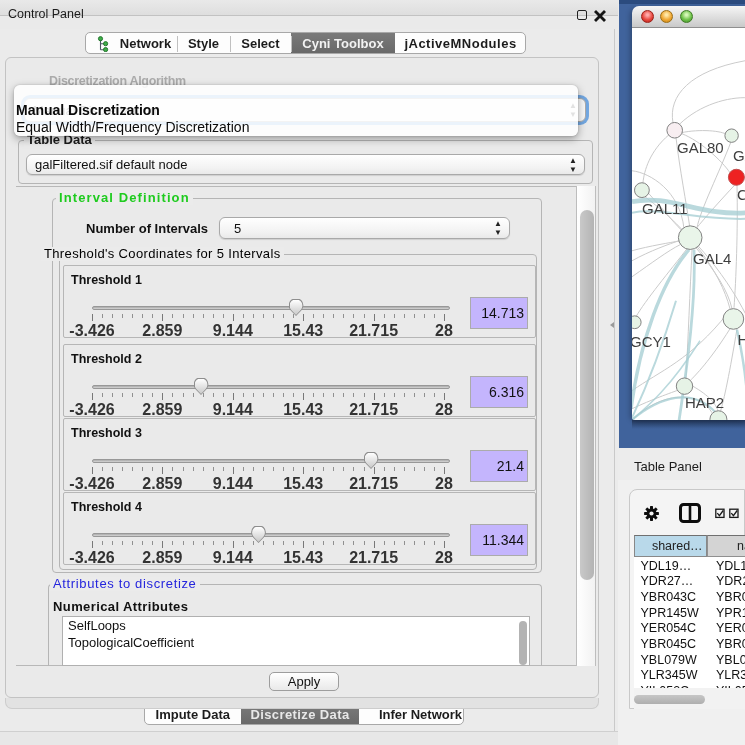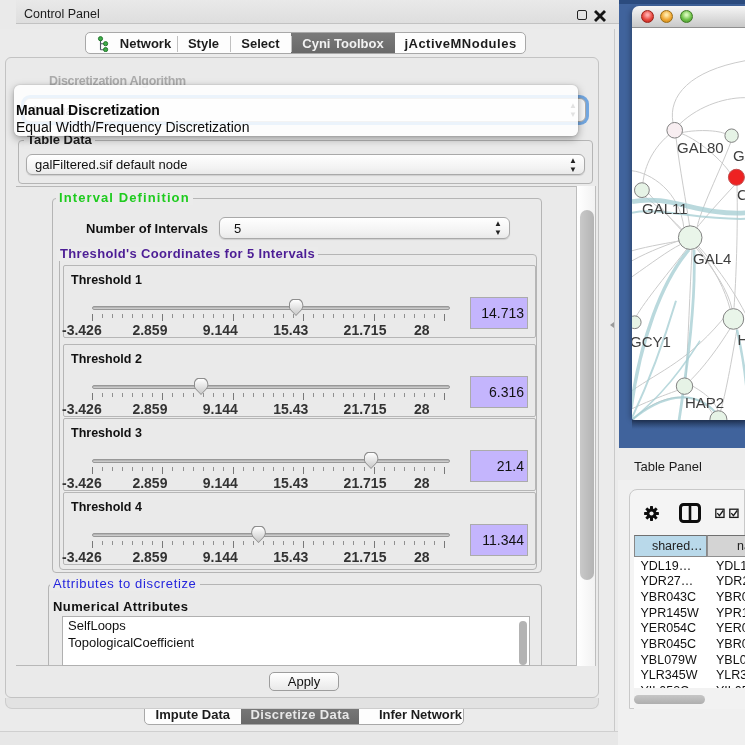--- a/index.html
+++ b/index.html
@@ -1,16 +1,16 @@
 <!DOCTYPE html>
 <html><head><meta charset="utf-8"><style>
 *{margin:0;padding:0;box-sizing:border-box}
 body{width:745px;height:745px;font-family:"Liberation Sans",sans-serif;background:#eaeaea;position:relative;overflow:hidden}
 
-#titlebar{position:absolute;left:16px;top:0;width:618px;height:24px;background:linear-gradient(#e9e9e9,#dedede);border-bottom:1px solid #c2c2c2;color:#1c1c1c;font-size:13px;line-height:28px}
+#titlebar{position:absolute;left:0;top:0;width:618px;height:16px;background:linear-gradient(#e9e9e9,#dedede);border-bottom:1px solid #c2c2c2;color:#1c1c1c;font-size:13px;line-height:28px}
 #titlebar .t{position:absolute;left:8px;top:0;font-size:12.5px}
 #maxi{position:absolute;left:577px;top:10px;width:10px;height:10px;border:1.5px solid #222;border-radius:2px}
 #closex{position:absolute;left:594px;top:10px}
 #leftbody{position:absolute;left:0;top:29px;width:618px;height:702px;background:#ebebeb}
 
 #toptabs{position:absolute;left:85px;top:32px;width:441px;height:21.5px;background:#fdfdfd;border:1px solid #a8a8a8;border-radius:5px;overflow:hidden;font-size:13px;font-weight:bold;color:#1c1c1c}
 #toptabs .tab{position:absolute;top:0;height:22px;line-height:21px;text-align:center}
 #toptabs .sep{position:absolute;top:3px;height:16px;width:1px;background:#c0c0c0}
 #tabcyni{background:linear-gradient(#7a7a7a,#676767);color:#f2f2f2}
 #neticon{position:absolute;left:11px;top:2.5px}
@@ -32,30 +32,30 @@
 #scrollpane{position:absolute;left:16px;top:186px;width:580px;height:480px;border-top:1px solid #b8b8b8;border-bottom:1px solid #b8b8b8;background:#eaeaea;overflow:hidden}
 #vscroll{position:absolute;left:576px;top:186px;width:20px;height:480px;background:linear-gradient(90deg,#ffffff,#f2f2f2);border-left:1px solid #bdbdbd;border-right:1px solid #bdbdbd}
 #vthumb{position:absolute;left:2.5px;top:24px;width:14px;height:370px;background:linear-gradient(90deg,#c9c9c9,#b4b4b4);border-radius:7px}
 
 #ivgroup{left:52px;top:198px;width:490px;height:375px}
 #ivtitle{left:56px;top:191px;color:#1ecb1e;letter-spacing:1.1px}
 #noilabel{position:absolute;left:86px;top:221px;font-size:13px;font-weight:bold;color:#111}
 #combo2{left:219px;top:217px;width:291px;height:22px;line-height:21px;padding-left:14px}
 #combo2 .a1{top:2px}#combo2 .a2{top:11px}
 #thgroup{left:59px;top:254px;width:478px;height:316px}
-#thtitle{left:57px;top:247px;color:#4c1d95;font-weight:bold;letter-spacing:0.35px}
+#thtitle{left:41px;top:247px;color:#000000;font-weight:normal;letter-spacing:0.35px}
 
 .throw{position:absolute;left:63px;width:473px;height:73px;border:1px solid #b6b6b6;border-radius:2px;background:#eaeaea}
 .thlabel{position:absolute;left:7px;top:7px;font-size:12.5px;font-weight:bold;color:#111}
 .groove{position:absolute;left:28px;top:40px;width:358px;height:4px;background:linear-gradient(#a9a9a9,#d6d6d6);border:1px solid #989898;border-radius:2px}
 .thumb{position:absolute;top:33px;width:15px;height:17px;background:linear-gradient(#8e8e8e,#8e8e8e);clip-path:path("M7.5 17 L2.2 11.5 A7.4 7.4 0 1 1 12.8 11.5 Z")}
 .thumb:before{content:"";position:absolute;left:1px;top:1px;width:13px;height:15px;background:linear-gradient(#ffffff,#c8c8c8);clip-path:path("M6.5 15 L1.8 10 A6.4 6.4 0 1 1 11.2 10 Z")}
 .minorticks{position:absolute;left:28px;top:48px;width:353px;height:4px;background:repeating-linear-gradient(90deg,#909090 0,#909090 1px,transparent 1px,transparent 10.057px)}
 .majtick{position:absolute;top:48px;width:1px;height:7px;background:#787878}
-.ticklabel{position:absolute;top:56px;width:60px;text-align:left;font-size:14px;font-weight:bold;color:#333}
+.ticklabel{position:absolute;top:56px;width:60px;text-align:center;font-size:16px;font-weight:bold;color:#333}
 .valbox{position:absolute;left:406px;top:31px;width:58px;height:32px;background:#c4b5fd;border:1px solid #ababab;font-size:14px;color:#111;line-height:30px;text-align:right;padding-right:3px}
 
 #attrgroup{left:48px;top:584px;width:494px;height:82px;border-bottom:none;border-bottom-left-radius:0;border-bottom-right-radius:0}
 #attrtitle{left:50px;top:577px;color:#2525dd;font-weight:normal;letter-spacing:0.65px}
 #numattr{position:absolute;left:53px;top:599px;font-size:13px;font-weight:bold;color:#111;letter-spacing:0.4px}
 #attrlist{position:absolute;left:62px;top:616px;width:468px;height:50px;background:#fff;border:1px solid #b0b0b0;font-size:13px;color:#111;overflow:hidden}
 #attrlist div{padding-left:5px;height:17.3px;line-height:17.3px}
 #attrthumb{position:absolute;left:519px;top:621px;width:8px;height:44px;background:#b3b3b3;border-radius:4px}
 
 #apply{position:absolute;left:269px;top:672px;width:70px;height:19px;background:linear-gradient(#ffffff,#e9e9e9);border:1px solid #9d9d9d;border-radius:5px;font-size:13px;color:#111;text-align:center;line-height:17px}

